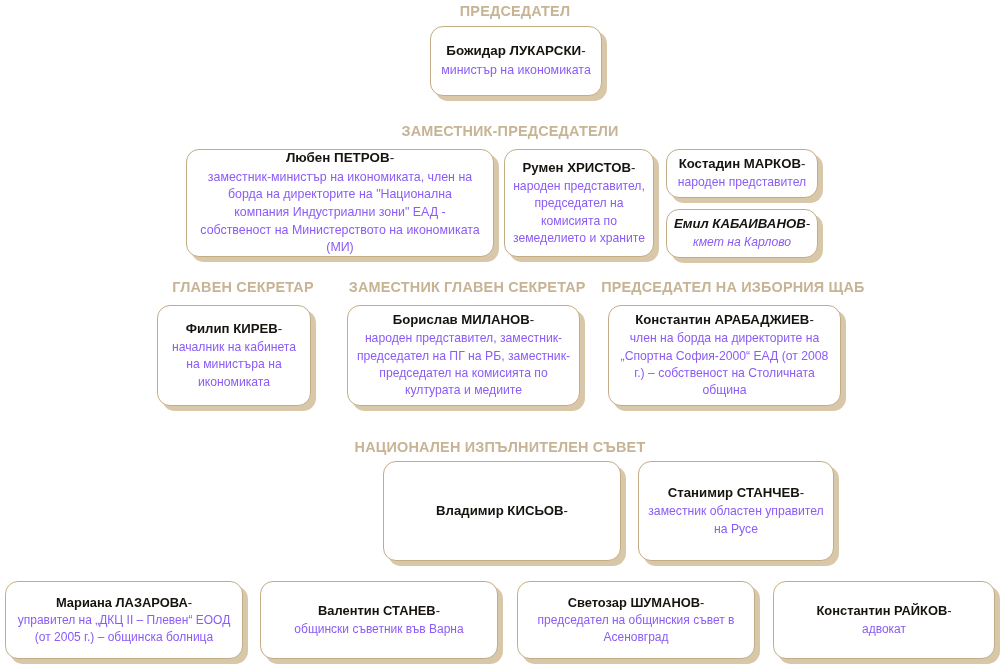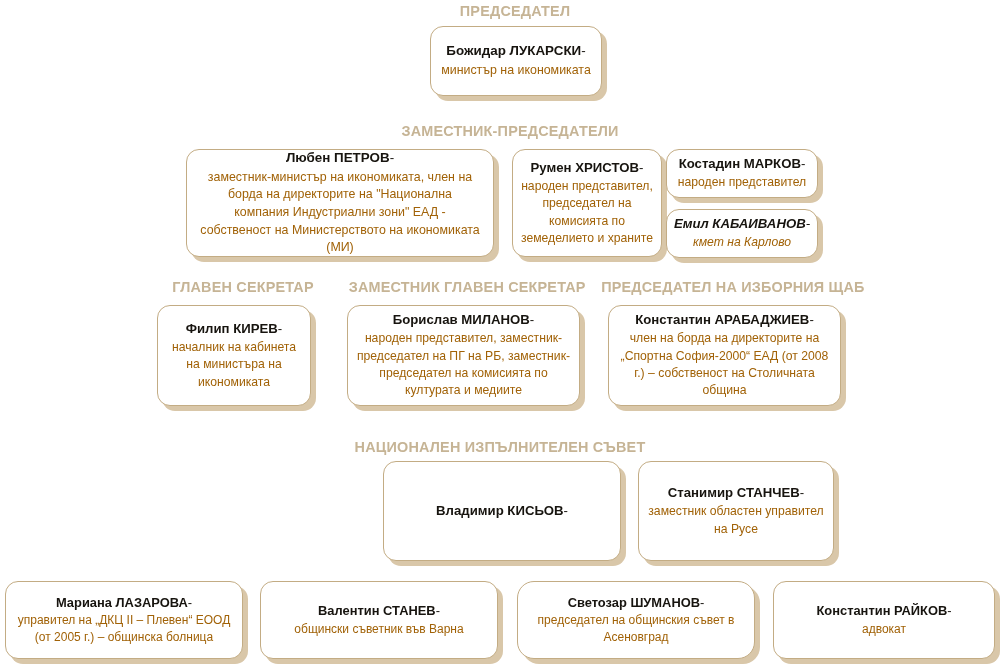--- a/index.html
+++ b/index.html
@@ -53,21 +53,21 @@
     line-height: 1.38;
     color: #17140f;
     white-space: nowrap;
   }
   .node .nm .dash {
     font-weight: normal;
   }
   .node .role {
     font-size: 12.4px;
     line-height: 1.42;
-    color: #a16207;
+    color: #8b5cf6;
     margin-top: 1px;
   }
   .node.compact .nm { font-size: 13.2px; }
   .node.compact .role { font-size: 12.2px; }
   .node.tiny .nm { font-size: 12.9px; }
   .node.tiny .role { font-size: 12px; }
 </style>
 </head>
 <body>
 
@@ -92,21 +92,21 @@
     <div class="role">министър на икономиката</div>
   </div>
 
   <div class="node" style="left:186px; top:149px; width:308px; height:108px; padding:6px 12px;">
     <div class="nm">
       <span>Любен ПЕТРОВ</span><span class="dash">-</span>
     </div>
     <div class="role">заместник-министър на икономиката, член на борда на директорите на "Национална компания Индустриални зони" ЕАД - собственост на Министерството на икономиката (МИ)</div>
   </div>
 
-  <div class="node compact" style="left:504px; top:149px; width:150px; height:108px; padding:6px 6px;margin-left:8px;">
+  <div class="node compact" style="left:504px; top:149px; width:150px; height:108px; padding:6px 6px;">
     <div class="nm">
       <span>Румен ХРИСТОВ</span><span class="dash">-</span>
     </div>
     <div class="role">народен представител, председател на комисията по земеделието и храните</div>
   </div>
 
   <div class="node compact" style="left:666px; top:149px; width:152px; height:49px; padding:3px 6px;">
     <div class="nm">
       <span>Костадин МАРКОВ</span><span class="dash">-</span>
     </div>
@@ -162,21 +162,21 @@
     <div class="role">управител на „ДКЦ II – Плевен“ ЕООД (от 2005 г.) – общинска болница</div>
   </div>
 
   <div class="node tiny" style="left:260px; top:581px; width:238px; height:78px; padding:4px 8px;">
     <div class="nm">
       <span>Валентин СТАНЕВ</span><span class="dash">-</span>
     </div>
     <div class="role">общински съветник във Варна</div>
   </div>
 
-  <div class="node tiny" style="left:517px; top:581px; width:238px; height:78px; padding:4px 8px;border-radius:17px;">
+  <div class="node tiny" style="left:517px; top:581px; width:238px; height:78px; padding:4px 8px;">
     <div class="nm">
       <span>Светозар ШУМАНОВ</span><span class="dash">-</span>
     </div>
     <div class="role">председател на общинския съвет в Асеновград</div>
   </div>
 
   <div class="node tiny" style="left:773px; top:581px; width:222px; height:78px; padding:4px 8px;">
     <div class="nm">
       <span>Константин РАЙКОВ</span><span class="dash">-</span>
     </div>

